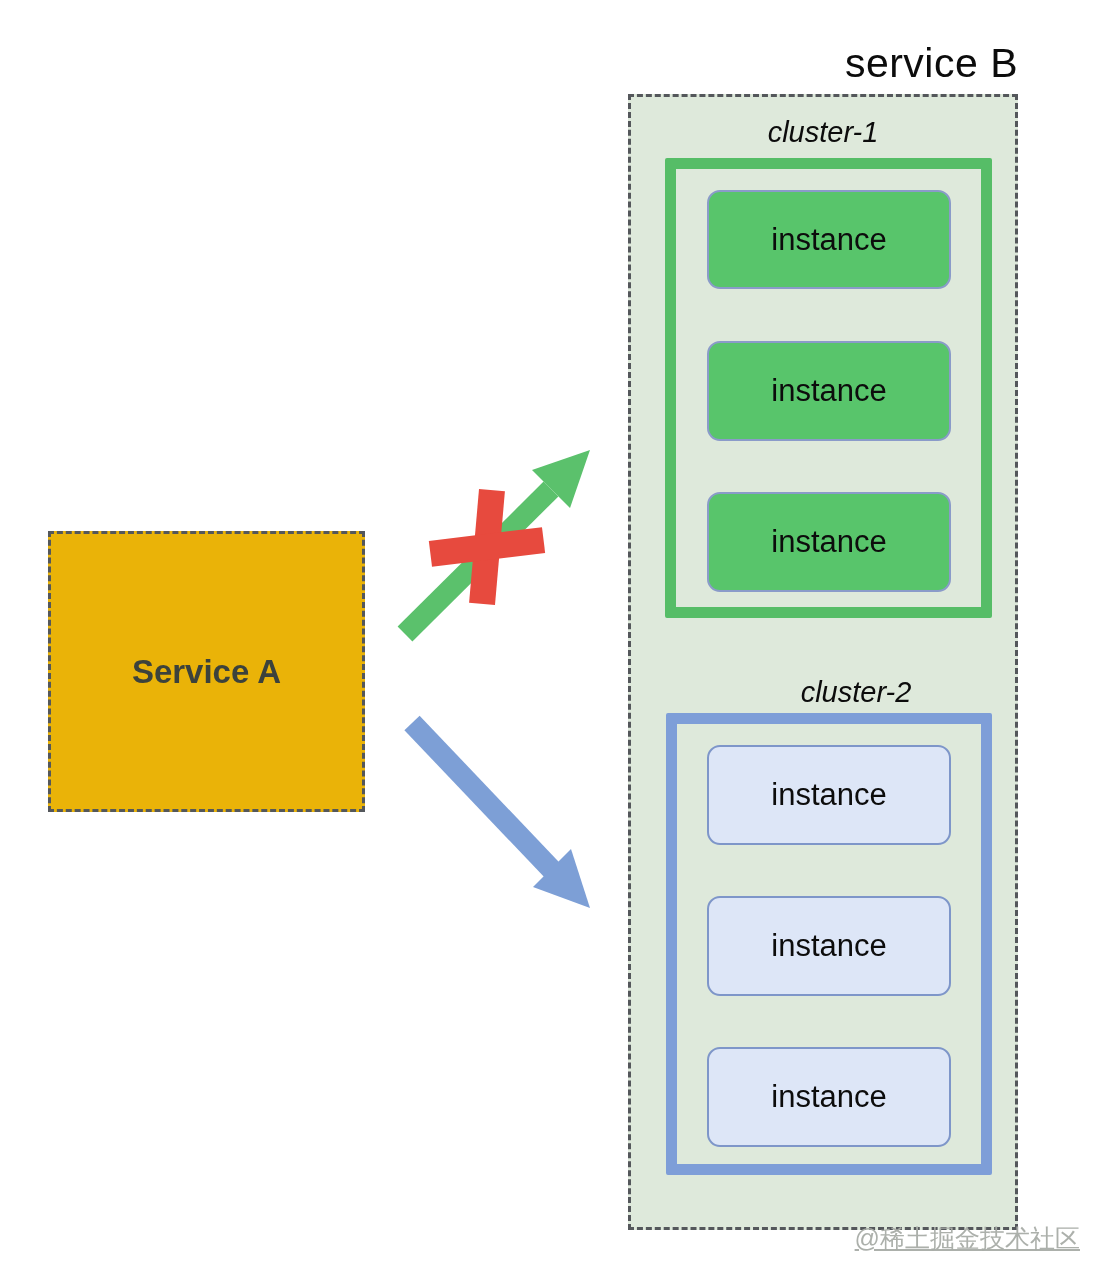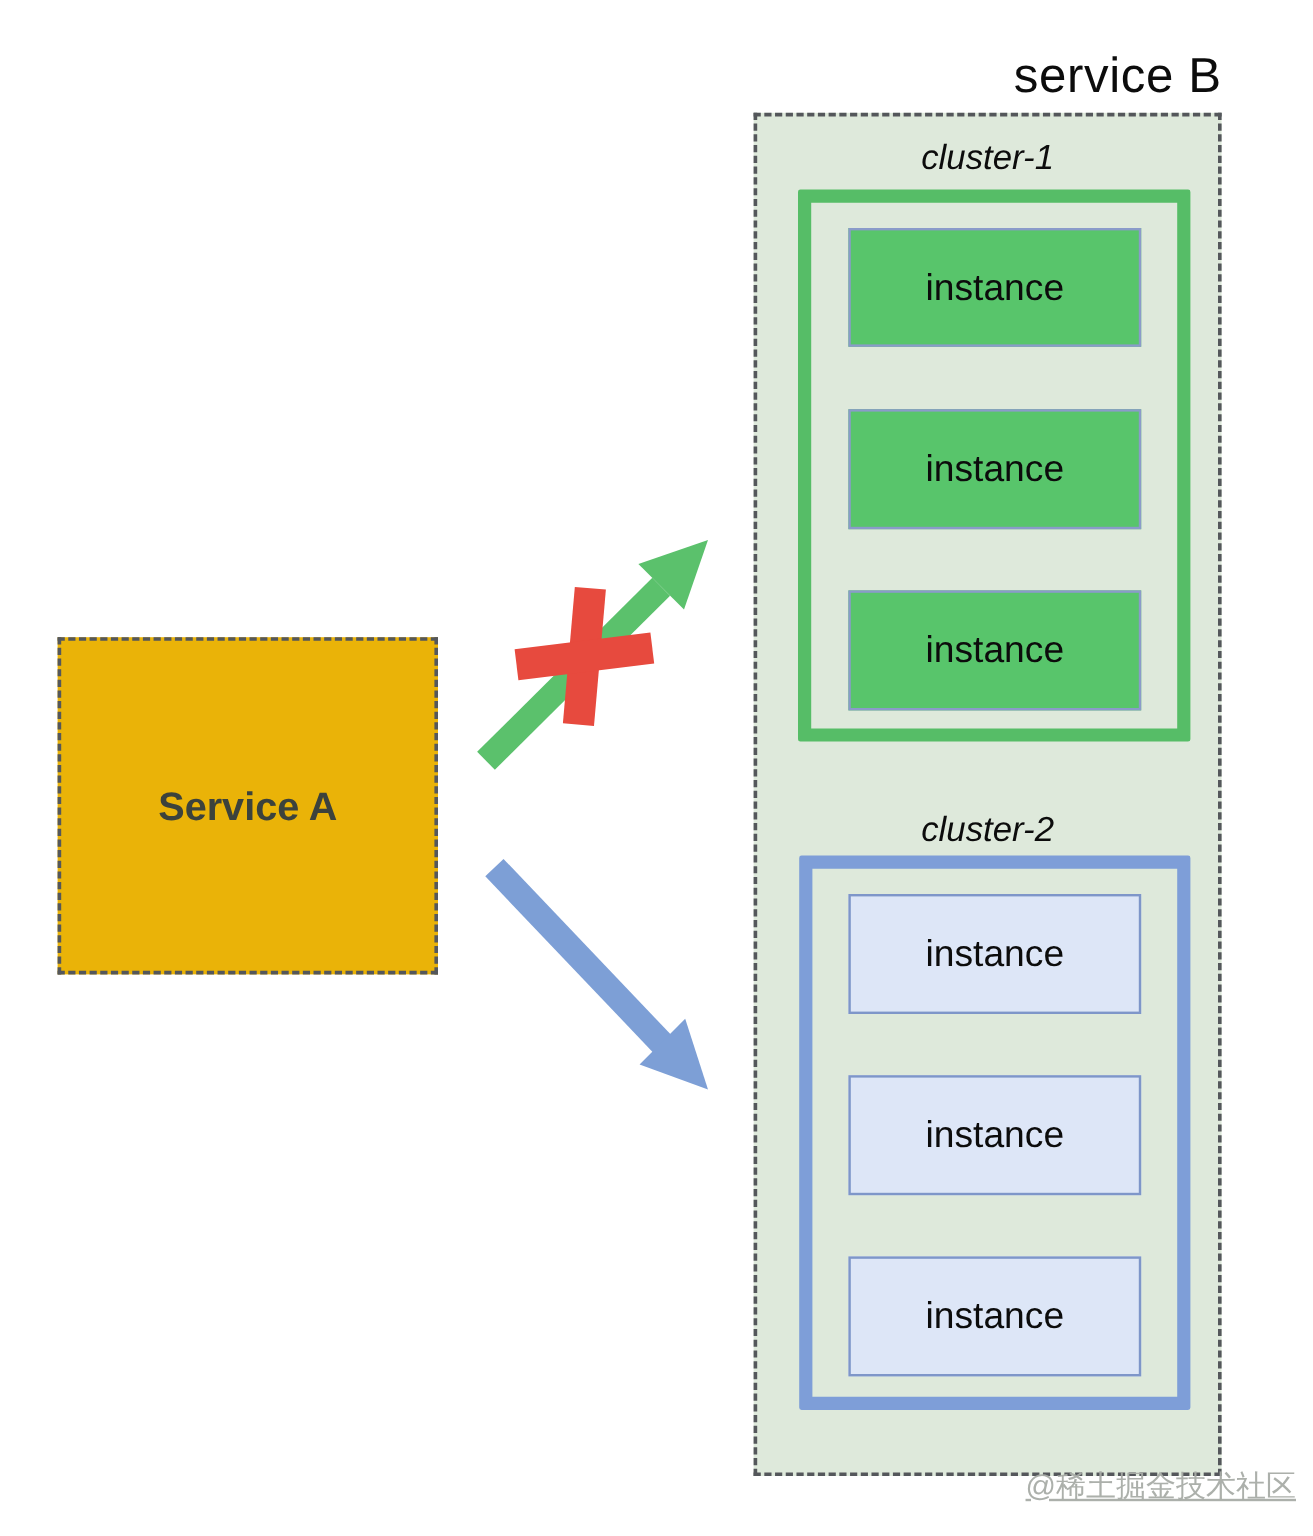--- a/index.html
+++ b/index.html
@@ -27,41 +27,41 @@
     border: 3px dashed #54575b;
     box-sizing: border-box;
   }
 
   .cluster-label {
     left: 628px; width: 390px;
     text-align: center;
     font-size: 29px; color: #0c0c0c; font-style: italic;
   }
   #cluster-1-label { top: 116px; }
-  #cluster-2-label { top: 676px; }
+  #cluster-2-label { top: 676px; padding-left: 33px; }
 
   .cluster-box { box-sizing: border-box; background: transparent; }
   #cluster-1-box {
     left: 665px; top: 158px;
     width: 327px; height: 460px;
     border: 11px solid #56bd67;
     border-radius: 2px;
   }
   #cluster-2-box {
     left: 666px; top: 713px;
     width: 326px; height: 462px;
     border: 11px solid #7e9ed8;
     border-radius: 2px;
   }
 
   .instance {
     left: 707px; width: 244px; height: 100px;
     box-sizing: border-box;
     display: flex; align-items: center; justify-content: center;
-    font-size: 31px; color: #0c0c0c;
+    font-size: 31px; color: #0c0c0c; border-radius: 13px;
   }
   .instance.green {
     background: #58c56b;
     border: 2px solid #8a9bc9;
   }
   .instance.blue {
     background: #dde6f7;
     border: 2px solid #7e96c9;
   }
   #c1-i1 { top: 190px; height: 99px; }

